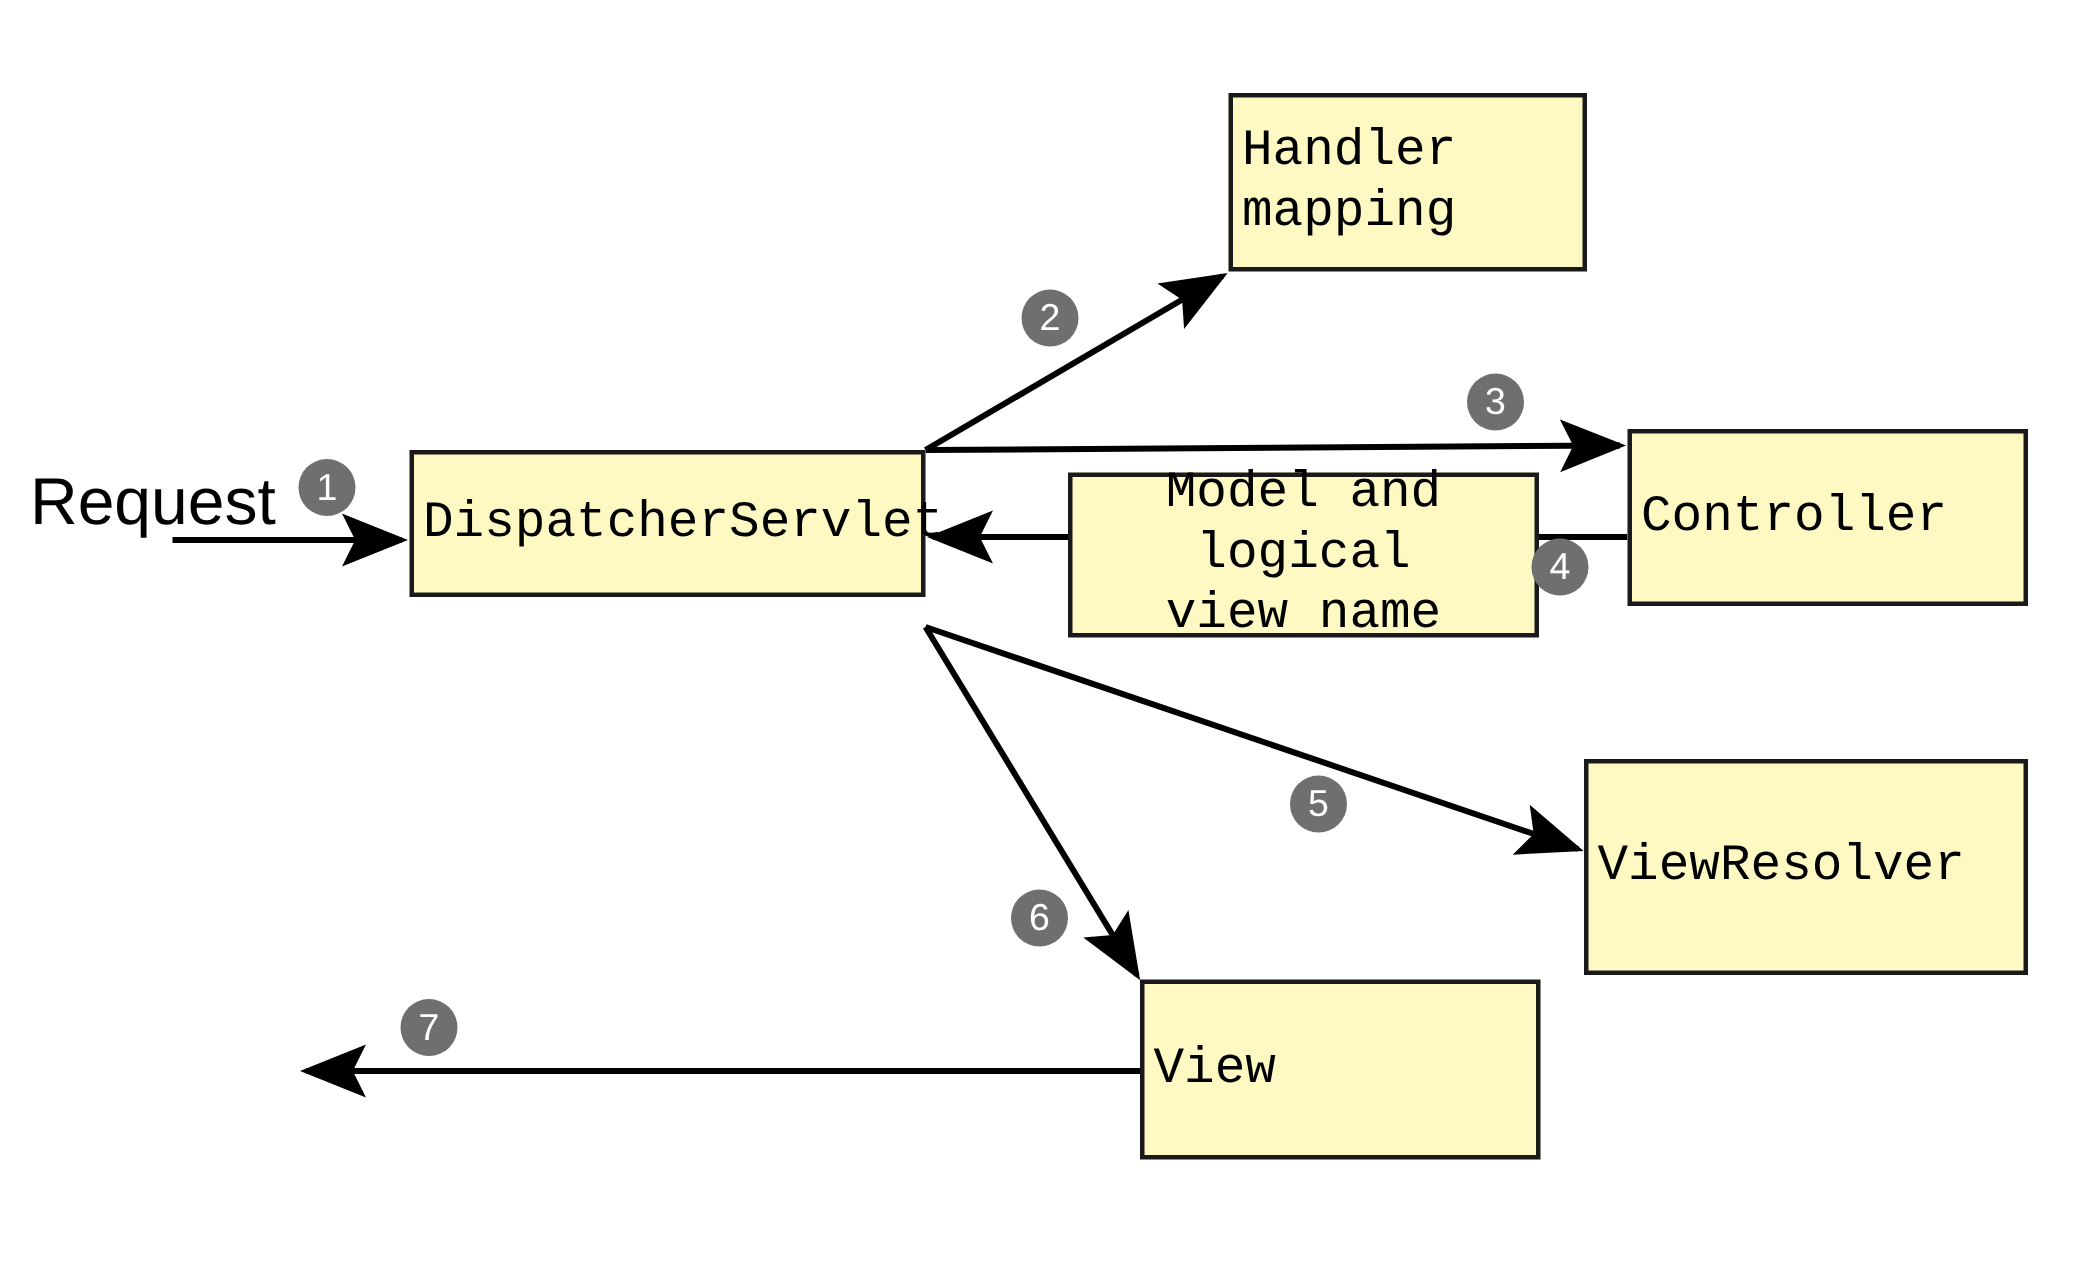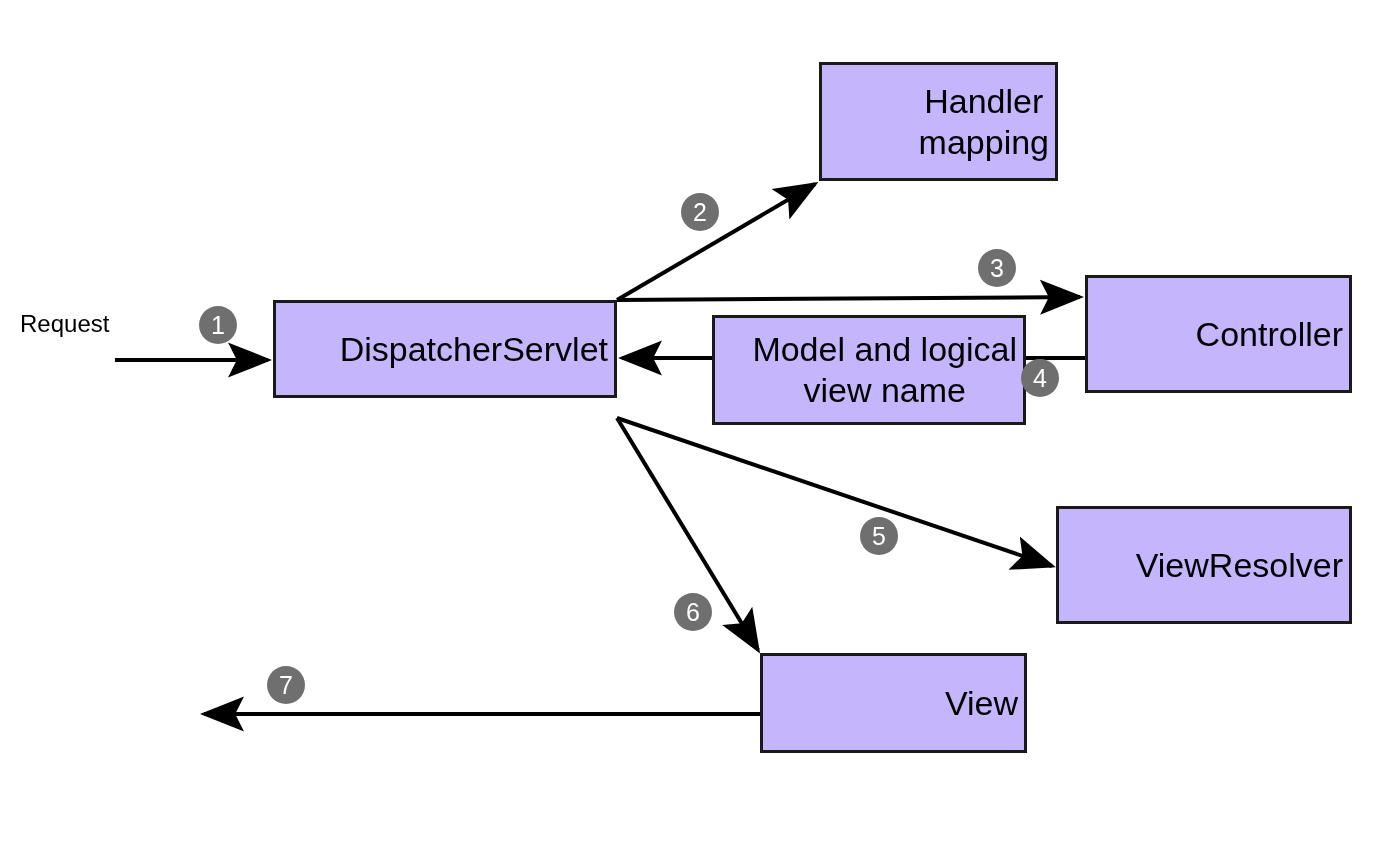--- a/index.html
+++ b/index.html
@@ -19,29 +19,29 @@
   }
   #diagram-svg {
     position: absolute;
     left: 0;
     top: 0;
     width: 1396px;
     height: 854px;
   }
   .node-box {
     position: absolute;
-    background: #c4b5fd;
+    background: #fef9c3;
     border: 3px solid #1a1a1a;
     box-sizing: border-box;
     display: flex;
     align-items: center;
-    justify-content: flex-end;
+    justify-content: flex-start;
     text-align: center;
     color: #000000;
-    font-family: Liberation Sans, sans-serif;
+    font-family: Liberation Mono, monospace;
     font-size: 34px;
     line-height: 1.2;
     z-index: 3;
   }
   .node-label {
     display: block;
     white-space: pre-line;
     padding: 0 6px;
   }
   .step-badge {
@@ -56,21 +56,21 @@
     display: flex;
     align-items: center;
     justify-content: center;
     z-index: 5;
     box-sizing: border-box;
   }
   .flow-text {
     position: absolute;
     color: #000000;
     font-family: "Liberation Sans", sans-serif;
-    font-size: 24px;
+    font-size: 44px;
     white-space: nowrap;
     z-index: 4;
   }
 </style>
 </head>
 <body>
 
 <div id="canvas">
 
   <svg id="diagram-svg" viewBox="0 0 1396 854" xmlns="http://www.w3.org/2000/svg">
@@ -98,34 +98,34 @@
 
   <div class="node-box" style="left:819px; top:62px; width:239px; height:119px;">
     <span class="node-label">Handler
 mapping</span>
   </div>
 
   <div class="node-box" style="left:273px; top:300px; width:344px; height:98px;">
     <span class="node-label">DispatcherServlet</span>
   </div>
 
-  <div class="node-box" style="left:1085px; top:275px; width:267px; height:118px;">
+  <div class="node-box" style="left:1085px; top:286px; width:267px; height:118px;">
     <span class="node-label">Controller</span>
   </div>
 
   <div class="node-box" style="left:712px; top:315px; width:314px; height:110px; z-index:4;">
     <span class="node-label">Model and logical
 view name</span>
   </div>
 
-  <div class="node-box" style="left:1056px; top:506px; width:296px; height:118px;padding-left:38px;">
+  <div class="node-box" style="left:1056px; top:506px; width:296px; height:144px;">
     <span class="node-label">ViewResolver</span>
   </div>
 
-  <div class="node-box" style="left:760px; top:653px; width:267px; height:100px;">
+  <div class="node-box" style="left:760px; top:653px; width:267px; height:120px;">
     <span class="node-label">View</span>
   </div>
 
   <div class="flow-text" style="left:20px; top:310px;">Request</div>
 
   <div class="step-badge" style="left:199px; top:306px;">1</div>
   <div class="step-badge" style="left:681px; top:193px;">2</div>
   <div class="step-badge" style="left:978px; top:249px;">3</div>
   <div class="step-badge" style="left:1021px; top:359px;">4</div>
   <div class="step-badge" style="left:860px; top:517px;">5</div>

